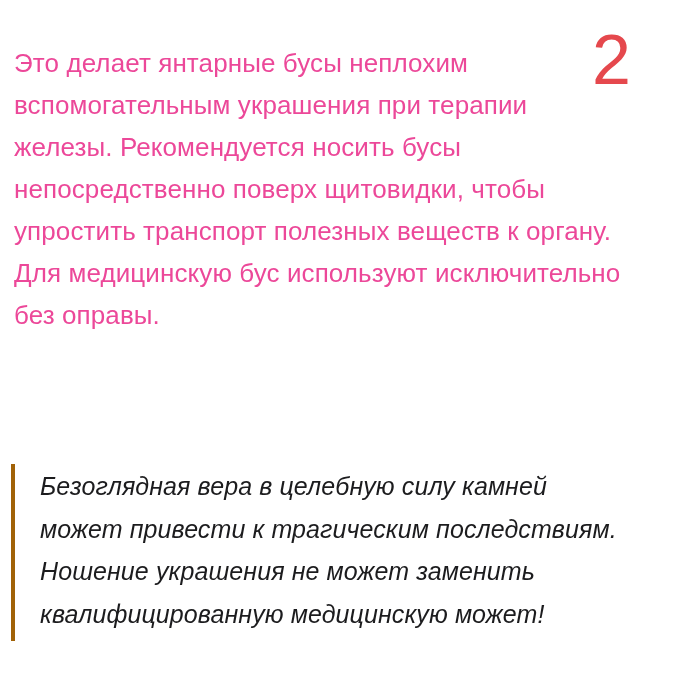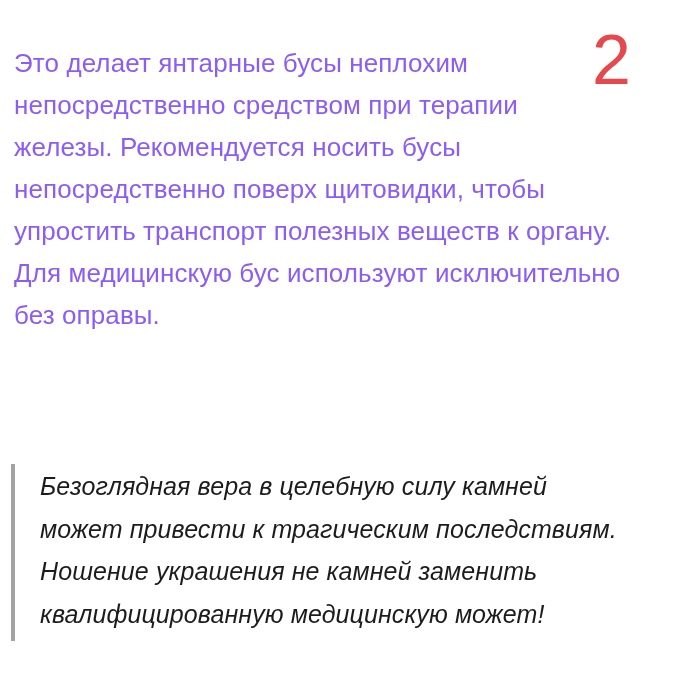--- a/index.html
+++ b/index.html
@@ -27,60 +27,60 @@
     line-height: 70px;
     font-weight: 400;
     color: #e5484d;
   }
   .paragraph {
     position: absolute;
     left: 14px;
     top: 42px;
     font-size: 26px;
     line-height: 42px;
-    color: #8b5cf6;
+    color: #ec4899;
     letter-spacing: 0.1px;
   }
   .paragraph .text-line {
     white-space: nowrap;
   }
   .quote {
     position: absolute;
     left: 11px;
     top: 464px;
     margin: 0;
-    border-left: 4px solid #a3a3a3;
+    border-left: 4px solid #a16207;
     padding: 1px 0 6px 25px;
     font-style: italic;
     font-size: 25px;
     line-height: 42.5px;
     color: #1c1c1e;
     letter-spacing: 0.1px;
   }
   .quote .text-line {
     white-space: nowrap;
   }
 </style>
 </head>
 <body>
 
 <div class="page">
 
   <div class="page-number" style="color: rgb(229, 72, 77);">2</div>
 
   <div class="paragraph">
     <div class="text-line">Это делает янтарные бусы неплохим</div>
-    <div class="text-line">непосредственно средством при терапии</div>
+    <div class="text-line">вспомогательным украшения при терапии</div>
     <div class="text-line">железы. Рекомендуется носить бусы</div>
     <div class="text-line">непосредственно поверх щитовидки, чтобы</div>
     <div class="text-line">упростить транспорт полезных веществ к органу.</div>
     <div class="text-line">Для медицинскую бус используют исключительно</div>
     <div class="text-line">без оправы.</div>
   </div>
 
   <blockquote class="quote">
     <div class="text-line">Безоглядная вера в целебную силу камней</div>
     <div class="text-line">может привести к трагическим последствиям.</div>
-    <div class="text-line">Ношение украшения не камней заменить</div>
+    <div class="text-line">Ношение украшения не может заменить</div>
     <div class="text-line">квалифицированную медицинскую может!</div>
   </blockquote>
 
 </div>
 
 </body></html>

